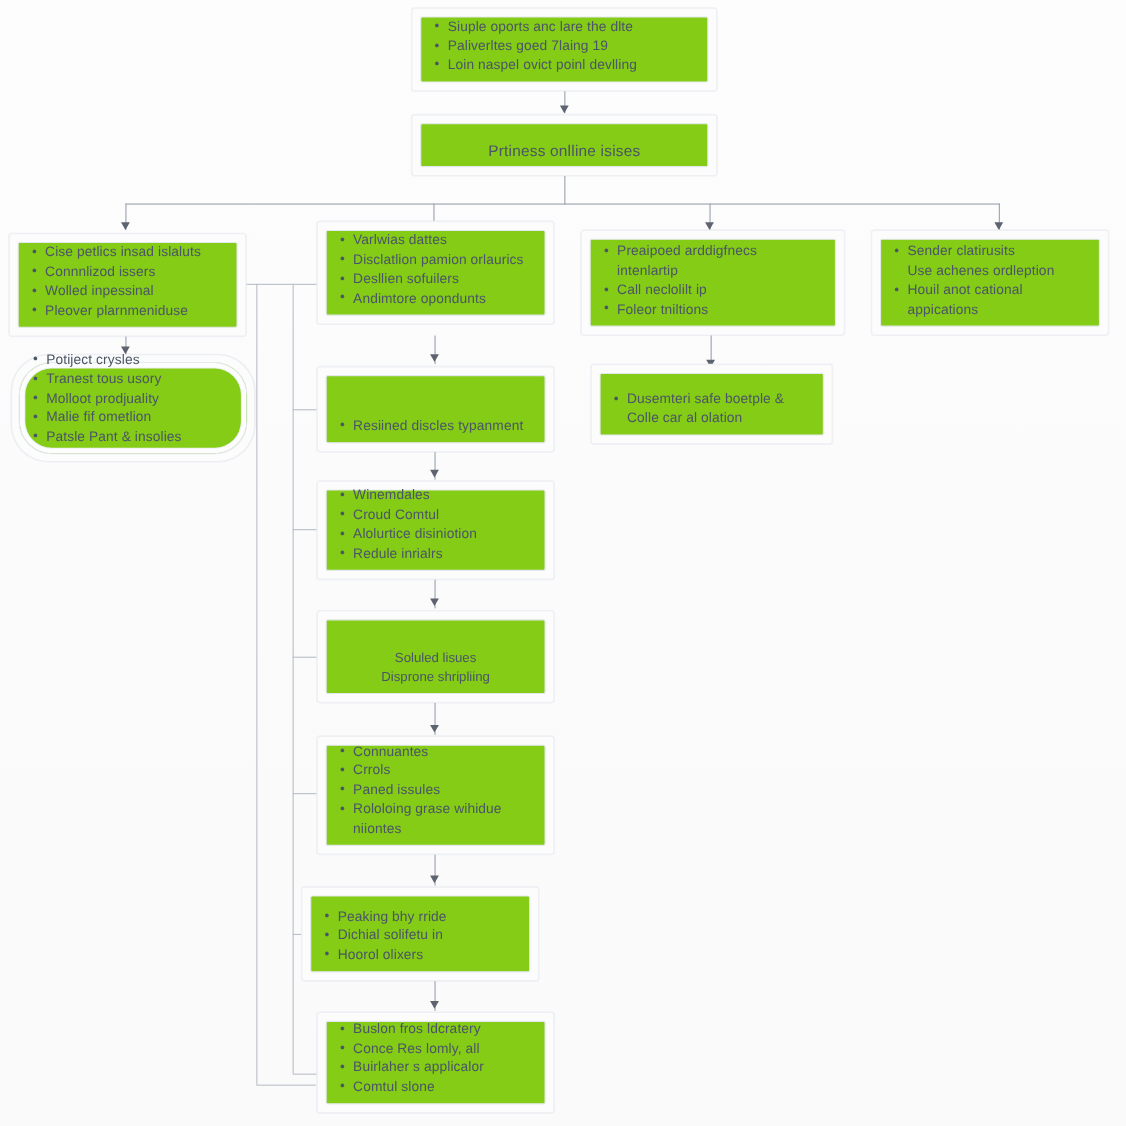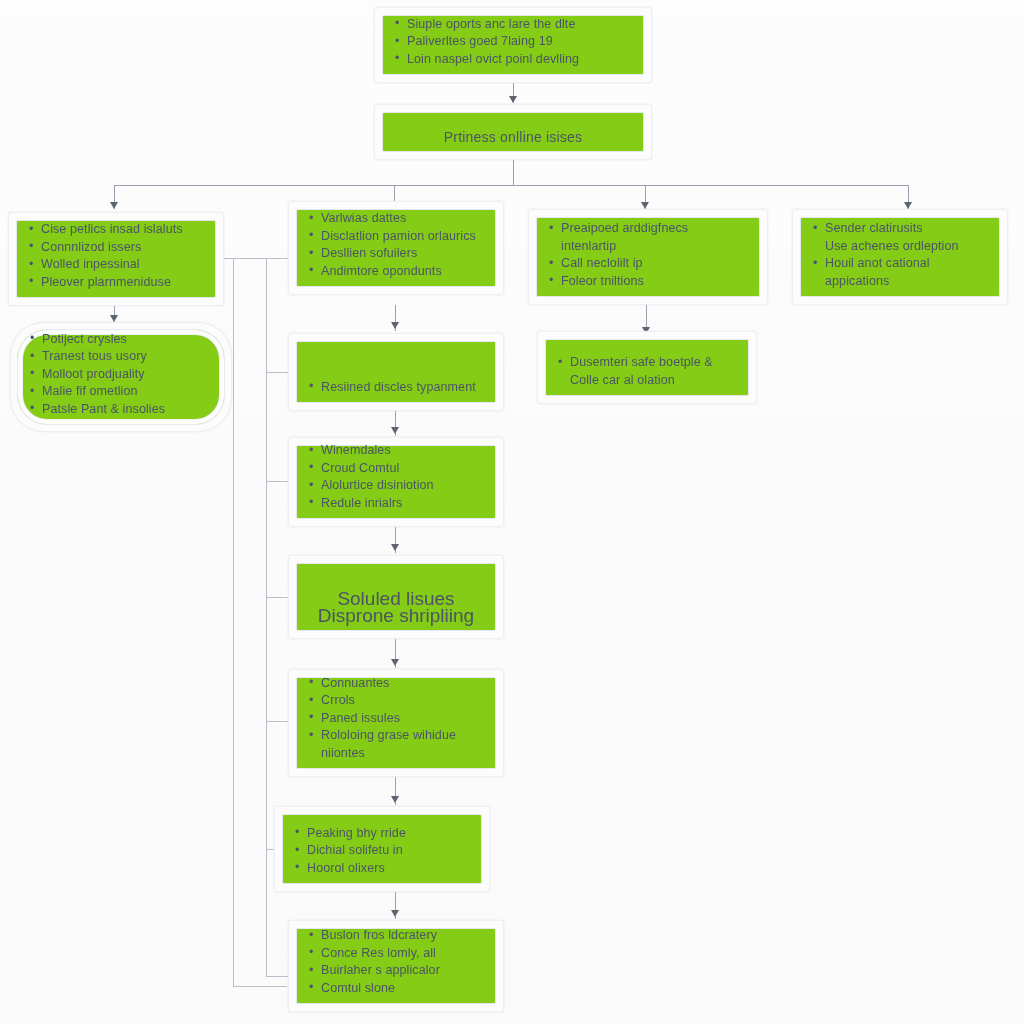--- a/index.html
+++ b/index.html
@@ -84,21 +84,21 @@
   }
   ul.bullets li.cont {
     padding-left: 14px;
   }
   ul.bullets li.cont::before {
     content: "";
   }
 
   .centertext {
     color: #4b5566;
-    font-size: 19px;
+    font-size: 12px;
     line-height: 17px;
     text-align: center;
   }
   .centertext .line { display: block; }
 
   .title-text {
     color: #4b5566;
     font-size: 14px;
     text-align: center;
     letter-spacing: 0.2px;
@@ -169,21 +169,21 @@
         <li>Connnlizod issers</li>
         <li>Wolled inpessinal</li>
         <li>Pleover plarnmeniduse</li>
       </ul>
     </div>
   </div>
 
   <div class="vline" style="left:114px; top:306px; width:1px; height:18px;"></div>
   <div class="arrow" style="left:110px; top:315px;"></div>
 
-  <div class="node pill" style="left:10px; top:322px; width:222px; height:110px;">
+  <div class="node pill" style="left:10px; top:322px; width:222px; height:98px;">
     <div class="inner">
       <ul class="bullets">
         <li>Potiject crysles</li>
         <li>Tranest tous usory</li>
         <li>Molloot prodjuality</li>
         <li>Malie fif ometlion</li>
         <li>Patsle Pant &amp; insolies</li>
       </ul>
     </div>
   </div>

